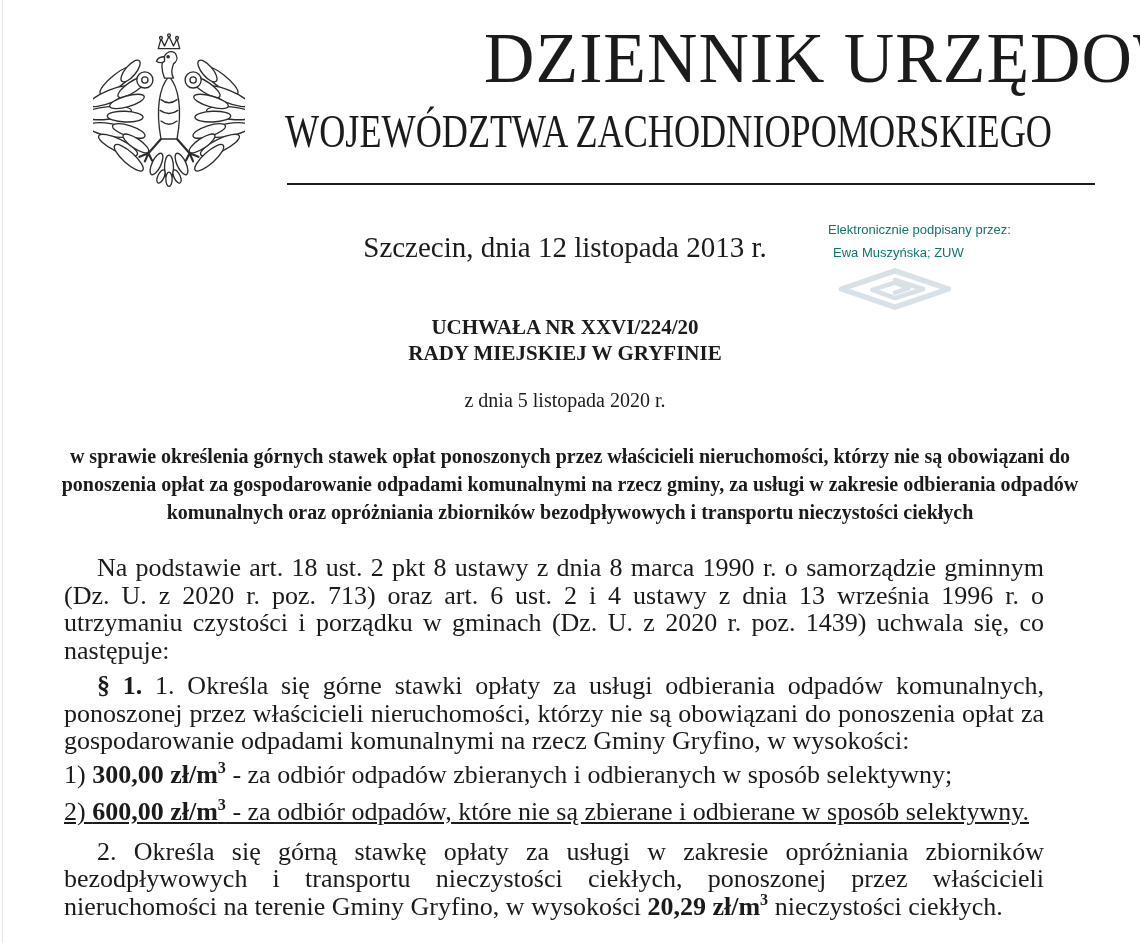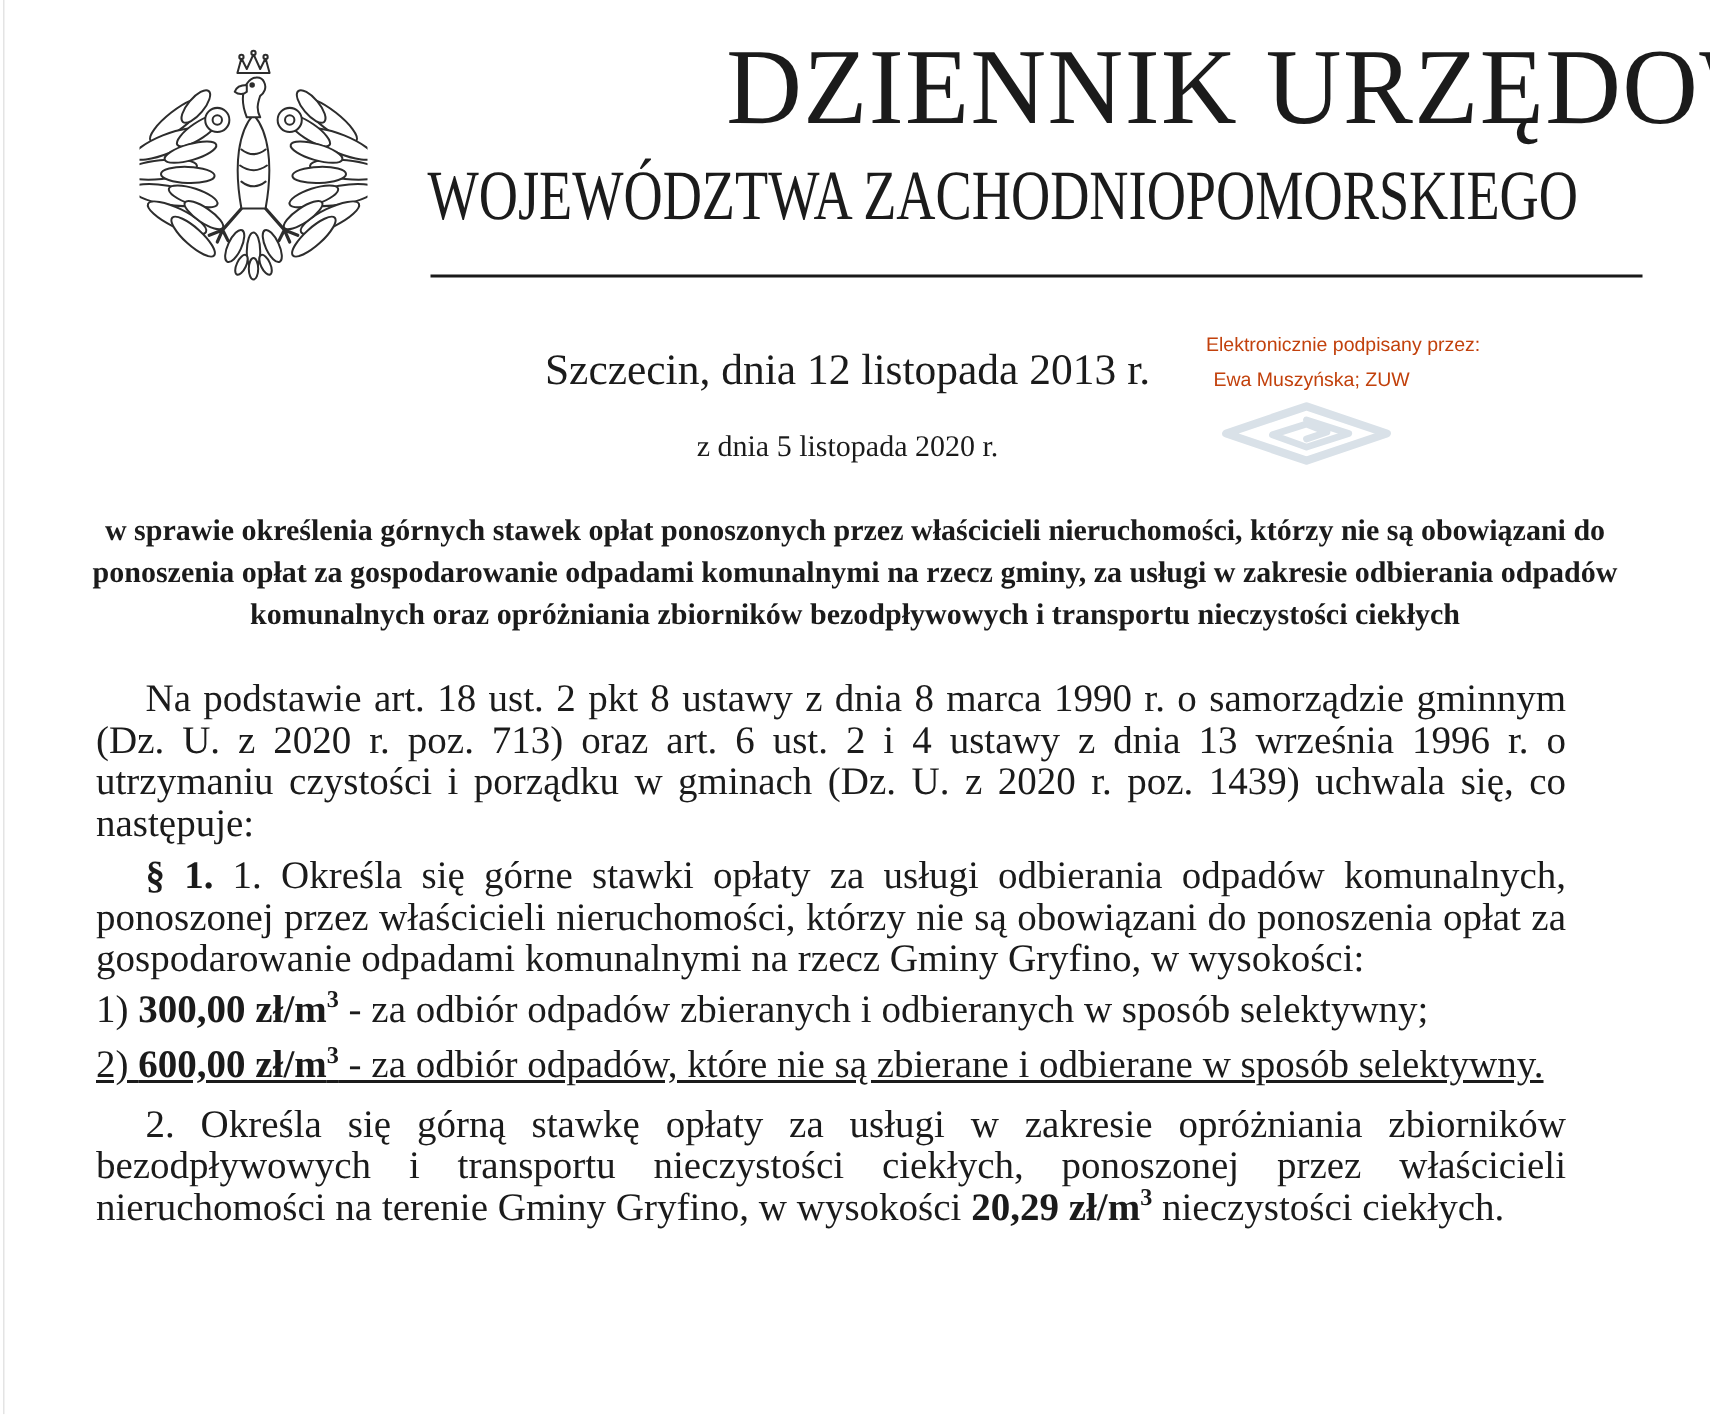--- a/index.html
+++ b/index.html
@@ -23,22 +23,22 @@
   }
   .masthead-rule { margin:26px 0 0 2px; width:808px; height:2px; background:#1a1a1a; border:0; }
 
   
   .center-col { width:1010px; margin-left:60px; text-align:center; }
   .place-date { margin-top:40px; font-size:29px; line-height:34px; }
   .poz        { margin-top:16px; font-size:29px; line-height:34px; }
 
   
   .signature {
-    position:absolute; left:804px; top:218px; width:250px;
-    font-family:"Liberation Sans", sans-serif; font-size:13px; line-height:23px; color:#c2410c;
+    position:absolute; left:828px; top:218px; width:250px;
+    font-family:"Liberation Sans", sans-serif; font-size:13px; line-height:23px; color:#0f766e;
   }
   .sig-line-indent { padding-left:5px; }
   .sig-logo { display:block; margin:3px 0 0 8px; }
 
   
   .act-heading { margin-top:50px; font-size:21px; line-height:26px; font-weight:bold; }
   .act-date    { margin-top:20px; font-size:20px; line-height:28px;text-align:center; }
   .act-subject {
     margin-top:28px; margin-left:58px; width:1024px;
     font-size:20px; line-height:28px; font-weight:bold; text-align:center;
@@ -145,20 +145,24 @@
     <div class="sig-line-indent">Ewa Muszyńska; ZUW</div>
     <svg class="sig-logo" viewBox="0 0 130 48" width="118" height="44">
       <g fill="none" stroke-linejoin="round" stroke-linecap="round">
         <path d="M65,4 L124,24 L65,44 L6,24 Z" stroke-width="6" stroke="#d9e1e8"></path>
         <path d="M65,14 L96,24 L65,34 L40,25 L65,17 L80,23 L65,28" stroke-width="5" stroke="#d9e1e8"></path>
       </g>
     </svg>
   </aside>
 
   <div class="center-col">
+    <div class="act-heading">
+      <div>UCHWAŁA NR XXVI/224/20</div>
+      <div>RADY MIEJSKIEJ W GRYFINIE</div>
+    </div>
     <div class="act-date">z dnia 5 listopada 2020 r.</div>
   </div>
   <div class="act-subject">w sprawie określenia górnych stawek opłat ponoszonych przez właścicieli nieruchomości, którzy nie są obowiązani do ponoszenia opłat za gospodarowanie odpadami komunalnymi na rzecz gminy, za usługi w zakresie odbierania odpadów komunalnych oraz opróżniania zbiorników bezodpływowych i transportu nieczystości ciekłych</div>
 
   <div class="body-col">
     <p class="par preamble">Na podstawie art. 18 ust. 2 pkt 8 ustawy z dnia 8 marca 1990 r. o samorządzie gminnym (Dz. U. z 2020 r. poz. 713) oraz art. 6 ust. 2 i 4 ustawy z dnia 13 września 1996 r. o utrzymaniu czystości i porządku w gminach (Dz. U. z 2020 r. poz. 1439) uchwala się, co następuje:</p>
 
     <p class="par par1">
       <b>§ 1. </b><span>1. Określa się górne stawki opłaty za usługi odbierania odpadów komunalnych, ponoszonej przez właścicieli nieruchomości, którzy nie są obowiązani do ponoszenia opłat za gospodarowanie odpadami komunalnymi na rzecz Gminy Gryfino, w wysokości:</span>
     </p>

